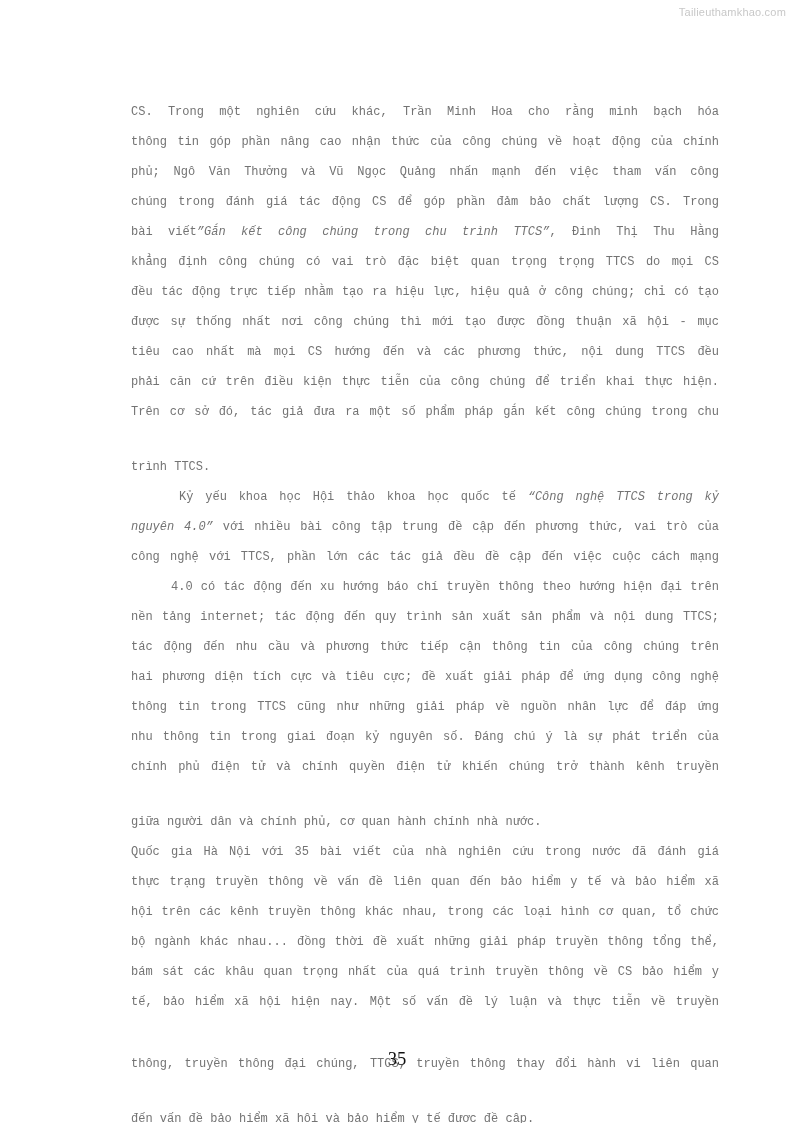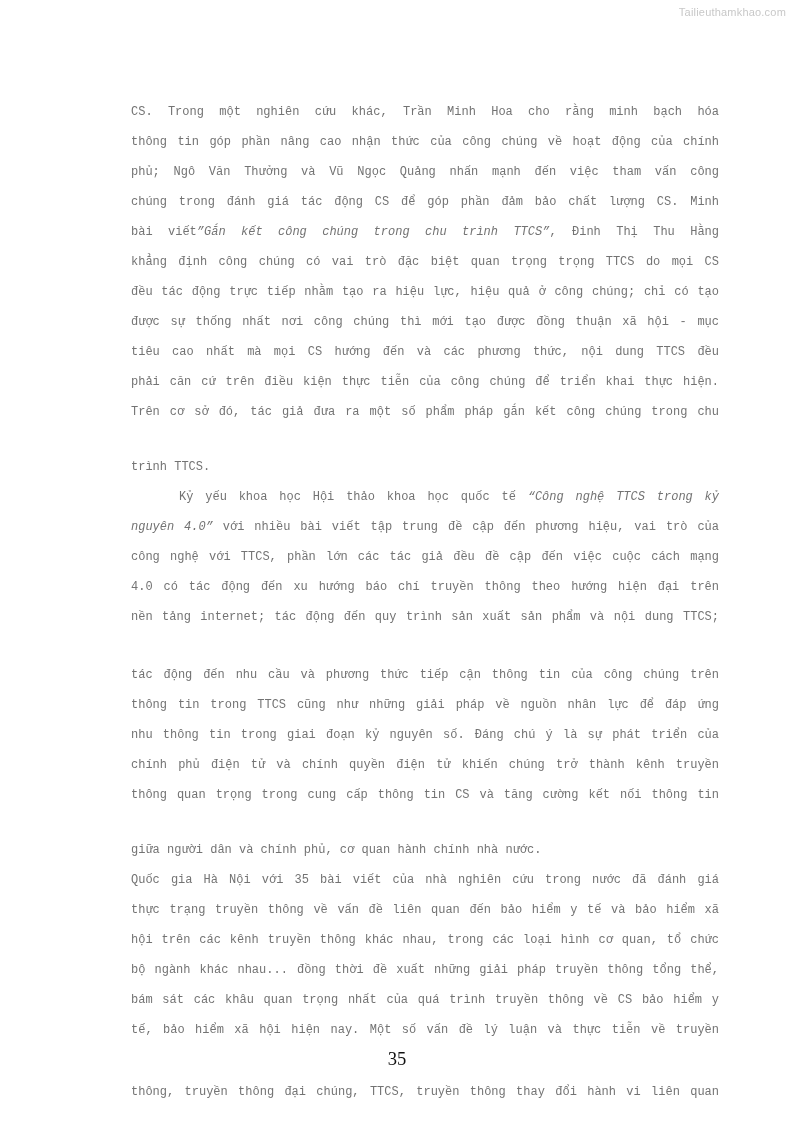--- a/index.html
+++ b/index.html
@@ -30,41 +30,41 @@
 </head>
 <body>
 
 <div class="watermark">Tailieuthamkhao.com</div>
 
 <div class="page" id="page">
     <div>
       <div class="line" style="white-space: normal;"><span>CS. Trong một nghiên cứu khác, Trần Minh Hoa cho rằng minh bạch hóa</span></div>
       <div class="line" style="white-space: normal;"><span>thông tin góp phần nâng cao nhận thức của công chúng về hoạt động của chính</span></div>
       <div class="line" style="white-space: normal;"><span>phủ; Ngô Văn Thưởng và Vũ Ngọc Quảng nhấn mạnh đến việc tham vấn công</span></div>
-      <div class="line" style="white-space: normal;"><span>chúng trong đánh giá tác động CS để góp phần đảm bảo chất lượng CS. Minh</span></div>
+      <div class="line" style="white-space: normal;"><span>chúng trong đánh giá tác động CS để góp phần đảm bảo chất lượng CS. Trong</span></div>
       <div class="line" style="white-space: normal;"><span>bài viết</span><span class="i">”Gắn kết công chúng trong chu trình TTCS”</span><span>, Đinh Thị Thu Hằng</span></div>
       <div class="line" style="white-space: normal;"><span>khẳng định công chúng có vai trò đặc biệt quan trọng trọng TTCS do mọi CS</span></div>
       <div class="line" style="white-space: normal;"><span>đều tác động trực tiếp nhằm tạo ra hiệu lực, hiệu quả ở công chúng; chỉ có tạo</span></div>
       <div class="line" style="white-space: normal;"><span>được sự thống nhất nơi công chúng thì mới tạo được đồng thuận xã hội - mục</span></div>
       <div class="line" style="white-space: normal;"><span>tiêu cao nhất mà mọi CS hướng đến và các phương thức, nội dung TTCS đều</span></div>
       <div class="line" style="white-space: normal;"><span>phải căn cứ trên điều kiện thực tiễn của công chúng để triển khai thực hiện.</span></div>
       <div class="line" style="white-space: normal;"><span>Trên cơ sở đó, tác giả đưa ra một số phẩm pháp gắn kết công chúng trong chu</span></div>
       <div class="line last" style="white-space: normal;"><span>trình TTCS.</span></div>
     </div>
     <div>
       <div class="line indent" style="white-space: normal;"><span>Kỷ yếu khoa học Hội thảo khoa học quốc tế </span><span class="i">“Công nghệ TTCS trong kỷ</span></div>
-      <div class="line" style="white-space: normal;"><span class="i">nguyên 4.0”</span><span> với nhiều bài viết tập trung đề cập đến phương hiệu, vai trò của</span></div>
+      <div class="line" style="white-space: normal;"><span class="i">nguyên 4.0”</span><span> với nhiều bài công tập trung đề cập đến phương thức, vai trò của</span></div>
       <div class="line" style="white-space: normal;"><span>công nghệ với TTCS, phần lớn các tác giả đều đề cập đến việc cuộc cách mạng</span></div>
-      <div class="line" style="white-space: normal;"><span>4.0 có tác động đến xu hướng báo chí truyền thông theo hướng hiện đại trên</span></div>
+      <div class="line" style="white-space: normal; margin-left: 40px;"><span>4.0 có tác động đến xu hướng báo chí truyền thông theo hướng hiện đại trên</span></div>
       <div class="line" style="white-space: normal;"><span>nền tảng internet; tác động đến quy trình sản xuất sản phẩm và nội dung TTCS;</span></div>
-      <div class="line" style="white-space: normal; margin-top: 28px;"><span>tác động đến nhu cầu và phương thức tiếp cận thông tin của công chúng trên</span></div>
+      <div class="line" style="white-space: normal;"><span>tác động đến nhu cầu và phương thức tiếp cận thông tin của công chúng trên</span></div>
+      <div class="line" style="white-space: normal;"><span>hai phương diện tích cực và tiêu cực; đề xuất giải pháp để ứng dụng công nghệ</span></div>
       <div class="line" style="white-space: normal;"><span>thông tin trong TTCS cũng như những giải pháp về nguồn nhân lực để đáp ứng</span></div>
       <div class="line" style="white-space: normal;"><span>nhu thông tin trong giai đoạn kỷ nguyên số. Đáng chú ý là sự phát triển của</span></div>
       <div class="line" style="white-space: normal;"><span>chính phủ điện tử và chính quyền điện tử khiến chúng trở thành kênh truyền</span></div>
-      <div class="line" style="white-space: normal;"><span>thông quan trọng trong cung cấp thông tin CS và tăng cường kết nối thông tin</span></div>
       <div class="line last" style="white-space: normal;"><span>giữa người dân và chính phủ, cơ quan hành chính nhà nước.</span></div>
     </div>
     <div>
       <div class="line" style="white-space: normal;"><span>Quốc gia Hà Nội với 35 bài viết của nhà nghiên cứu trong nước đã đánh giá</span></div>
       <div class="line" style="white-space: normal;"><span>thực trạng truyền thông về vấn đề liên quan đến bảo hiểm y tế và bảo hiểm xã</span></div>
       <div class="line" style="white-space: normal;"><span>hội trên các kênh truyền thông khác nhau, trong các loại hình cơ quan, tổ chức</span></div>
       <div class="line" style="white-space: normal;"><span>bộ ngành khác nhau... đồng thời đề xuất những giải pháp truyền thông tổng thể,</span></div>
       <div class="line" style="white-space: normal;"><span>bám sát các khâu quan trọng nhất của quá trình truyền thông về CS bảo hiểm y</span></div>
       <div class="line" style="white-space: normal;"><span>tế, bảo hiểm xã hội hiện nay. Một số vấn đề lý luận và thực tiễn về truyền</span></div>
       <div class="line" style="white-space: normal; margin-top: 32px;"><span>thông, truyền thông đại chúng, TTCS, truyền thông thay đổi hành vi liên quan</span></div>

